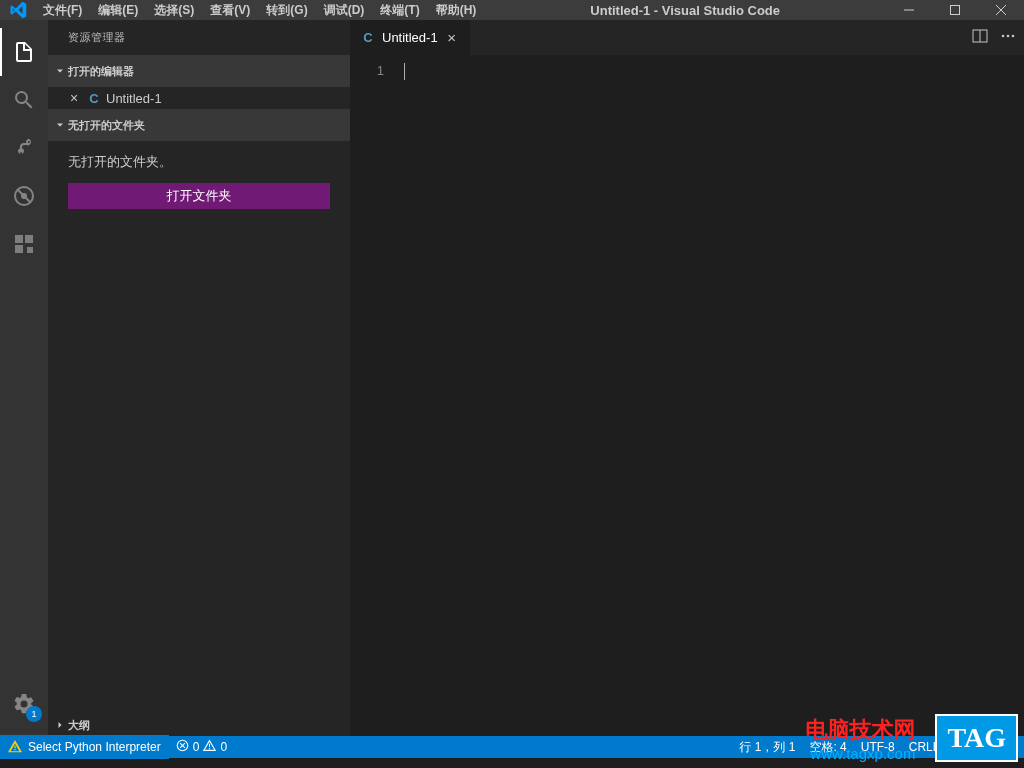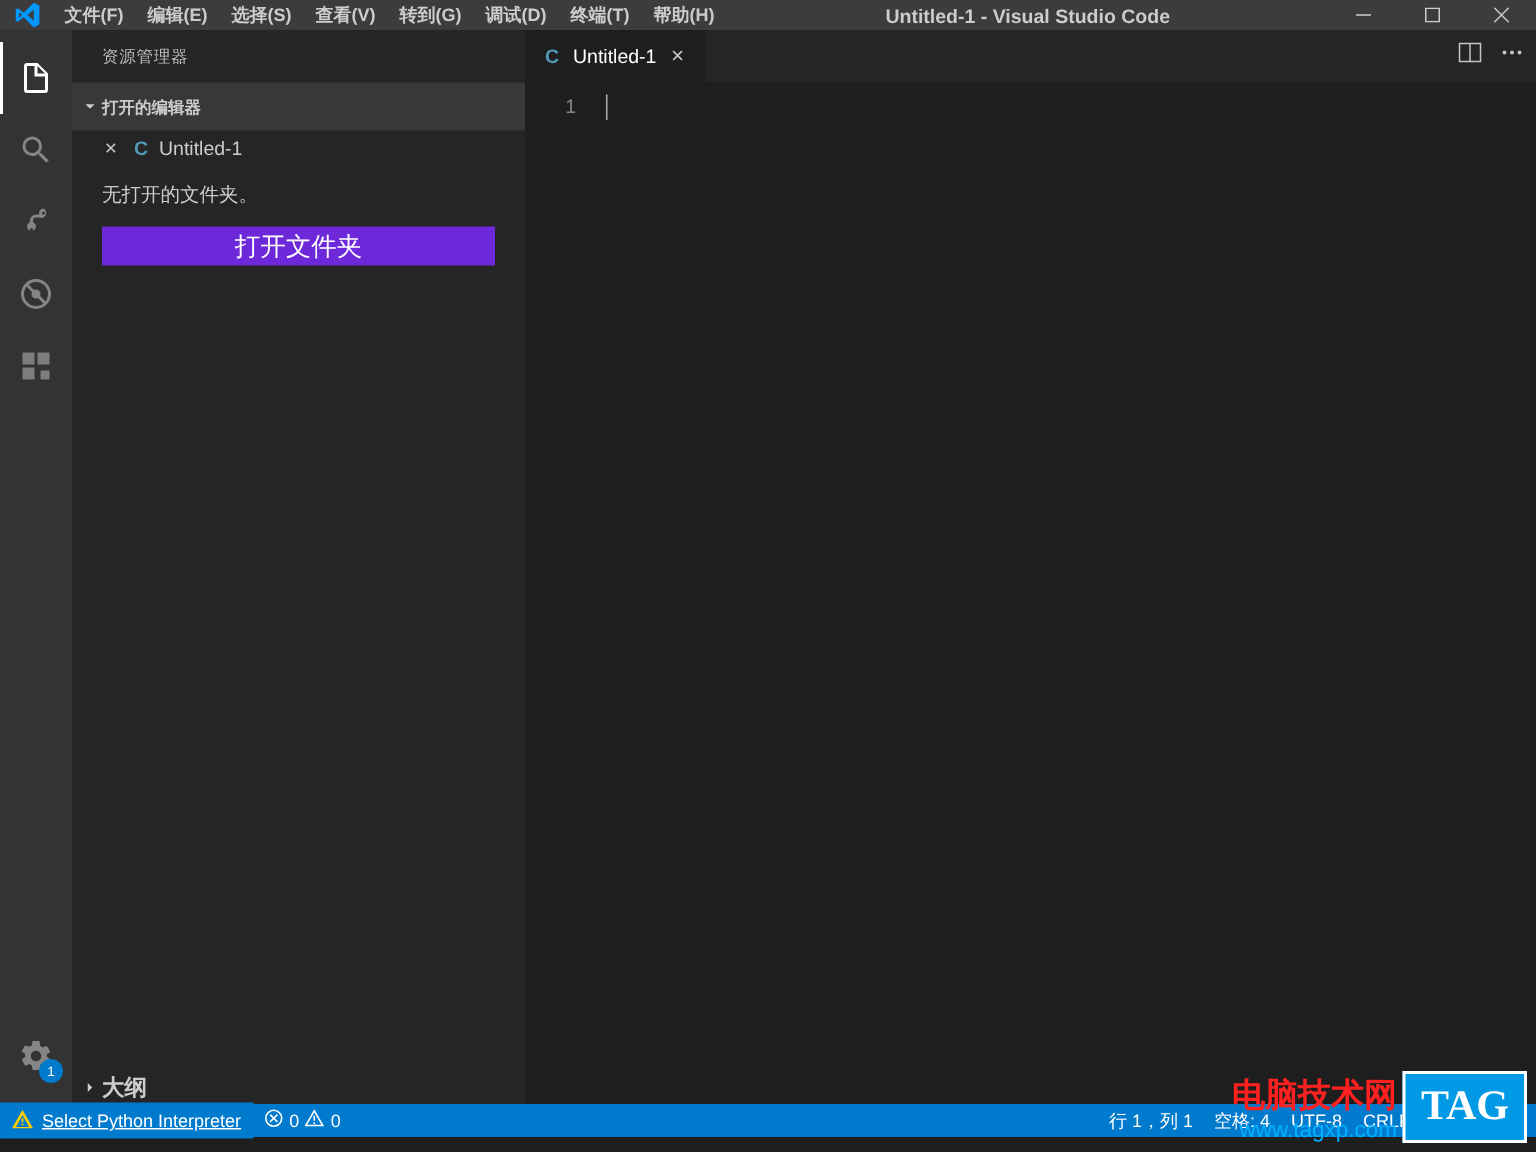--- a/index.html
+++ b/index.html
@@ -19,40 +19,40 @@
 .activity-bottom { margin-top: auto; margin-bottom: 8px; position: relative; }
 .badge { position: absolute; bottom: 6px; right: 6px; background: #007acc; color: #fff; border-radius: 10px; font-size: 9px; min-width: 16px; height: 16px; display: flex; align-items: center; justify-content: center; padding: 0 4px; }
 .sidebar { width: 302px; background: #252526; display: flex; flex-direction: column; }
 .sidebar-title { height: 35px; display: flex; align-items: center; padding: 4px 20px; font-size: 11px; color: #bbbbbb; text-transform: uppercase; letter-spacing: 0.5px; }
 .sidebar-section-header { height: 22px; display: flex; align-items: center; padding: 16px 4px; font-size: 11px; font-weight: 700; color: #cccccc; cursor: pointer; background: #383838; }
 .chevron { width: 16px; display: flex; align-items: center; justify-content: center; }
 .open-editor-item { height: 22px; display: flex; align-items: center; padding-left: 18px; font-size: 13px; color: #cccccc; cursor: pointer; gap: 4px; }
 .open-editor-item .close-x { width: 16px; color: #c5c5c5; font-size: 14px; text-align: center; }
 .file-icon-c { color: #519aba; font-weight: bold; font-size: 13px; width: 16px; text-align: center; }
 .folder-message { padding: 12px 20px 12px 20px; font-size: 13px; color: #cccccc; }
-.open-folder-btn { margin: 0 20px; height: 26px; background: #6d28d9; color: #ffffff; display: flex; align-items: center; justify-content: center; font-size: 17px; cursor: pointer; }
+.open-folder-btn { margin: 0 20px; height: 26px; background: #701a75; color: #ffffff; display: flex; align-items: center; justify-content: center; font-size: 13px; cursor: pointer; }
 .sidebar-flex { flex: 1; }
-.outline-header { height: 22px; display: flex; align-items: center; padding: 0 4px; font-size: 15px; font-weight: 700; color: #cccccc; cursor: pointer; }
+.outline-header { height: 22px; display: flex; align-items: center; padding: 0 4px; font-size: 11px; font-weight: 700; color: #cccccc; cursor: pointer; }
 .editor-area { flex: 1; background: #1e1e1e; display: flex; flex-direction: column; }
 .tabs-row { height: 35px; background: #252526; display: flex; align-items: stretch; }
 .editor-tab { display: flex; align-items: center; padding: 0 10px; background: #1e1e1e; font-size: 13px; color: #ffffff; gap: 6px; cursor: pointer; border-right: 1px solid #252526; }
 .tab-close { color: #c5c5c5; font-size: 15px; width: 16px; text-align: center; cursor: pointer; }
 .tabs-spacer { flex: 1; }
 .editor-actions { display: flex; align-items: center; padding: 0 8px; gap: 12px; color: #c5c5c5; }
 .editor-actions .act-icon { cursor: pointer; }
 .editor-body { flex: 1; display: flex; }
 .gutter { width: 52px; text-align: right; padding: 8px 18px 0 0; font-size: 13px; color: #858585; font-family: Consolas, monospace; }
 .code-area { flex: 1; padding: 8px 0 0 0; position: relative; }
 .cursor-line { position: absolute; top: 8px; left: 2px; width: 1px; height: 17px; background: #aeafad; }
 .status-bar { height: 22px; background: #007acc; display: flex; align-items: center; font-size: 12px; color: #ffffff; }
 .status-item { padding: 0 7px; display: flex; align-items: center; gap: 4px; cursor: pointer; height: 100%; }
-.status-warning { background: #007acc; display: flex; align-items: center; gap: 6px; padding: 12px 8px; height: 100%; text-decoration: underline; }
+.status-warning { background: #007acc; display: flex; align-items: center; gap: 6px; padding: 12px 8px; height: 100%; }
 .warn-tri { color: #ffcc00; }
 .status-spacer { flex: 1; }
-.watermark-overlay { position: absolute; bottom: 6px; right: 6px; display: flex; align-items: center; gap: 4px; pointer-events: none; }
+.watermark-overlay { position: absolute; bottom: 6px; right: 6px; display: flex; align-items: center; gap: 20px; pointer-events: none; }
 .watermark-text { text-align: right; }
 .watermark-text .line1 { color: #ff2020; font-size: 22px; font-weight: bold; }
 .watermark-text .line2 { color: #00b0ff; font-size: 15px; }
 .watermark-tag { background: #0099e5; color: #fff; font-size: 28px; font-weight: bold; padding: 6px 10px; border: 2px solid #fff; font-family: Liberation Serif, serif; }
 </style>
 </head>
 <body>
 
 <div class="titlebar">
   <div class="titlebar-icon">
@@ -137,20 +137,28 @@
         <svg width="12" height="12" viewBox="0 0 16 16">
             <path fill="#cccccc" d="M4 6l4 4 4-4z"></path>
           </svg>
       </span>
       <span>打开的编辑器</span>
     </div>
     <div class="open-editor-item">
       <span class="close-x">×</span>
       <span class="file-icon-c">C</span>
       <span>Untitled-1</span>
+    </div>
+    <div class="sidebar-section-header">
+      <span class="chevron">
+        <svg width="12" height="12" viewBox="0 0 16 16">
+            <path fill="#cccccc" d="M4 6l4 4 4-4z"></path>
+          </svg>
+      </span>
+      <span>无打开的文件夹</span>
     </div>
     <div class="folder-message">无打开的文件夹。</div>
     <div class="open-folder-btn">打开文件夹</div>
     <div class="sidebar-flex"></div>
     <div class="outline-header">
       <span class="chevron">
         <svg width="12" height="12" viewBox="0 0 16 16">
             <path fill="#cccccc" d="M6 4l4 4-4 4z"></path>
           </svg>
       </span>

